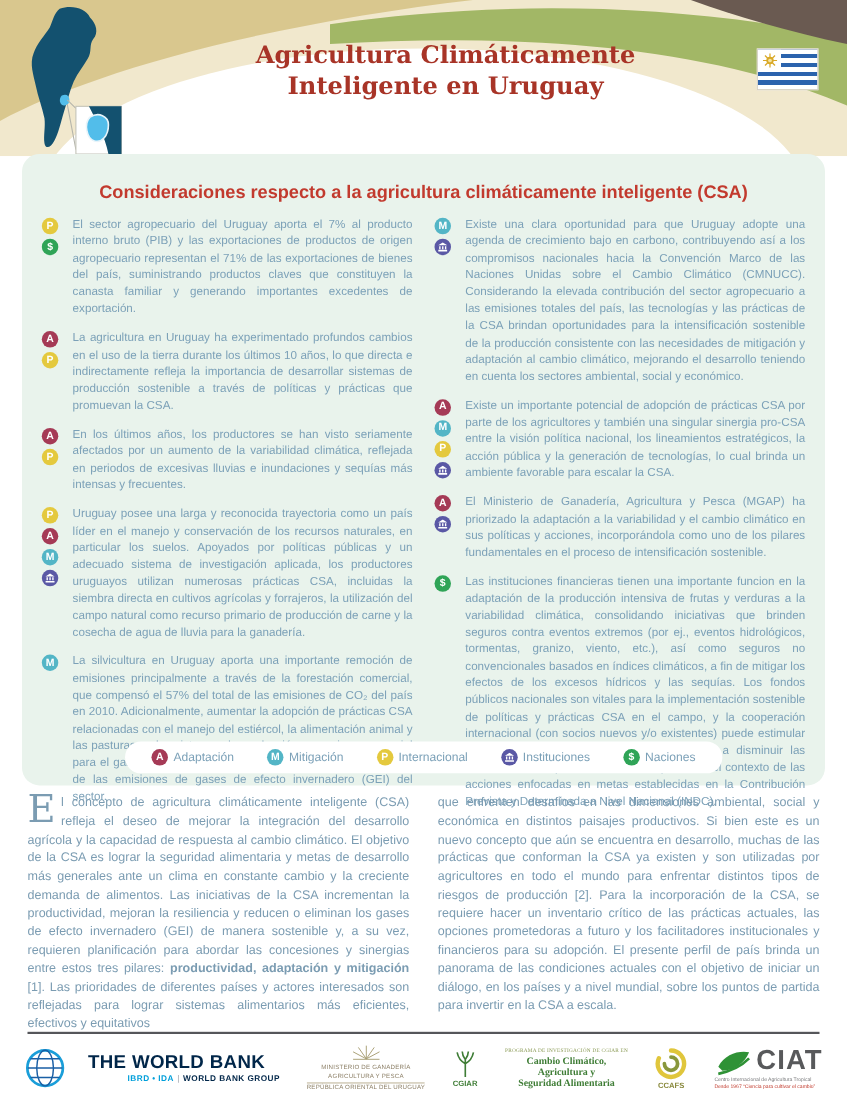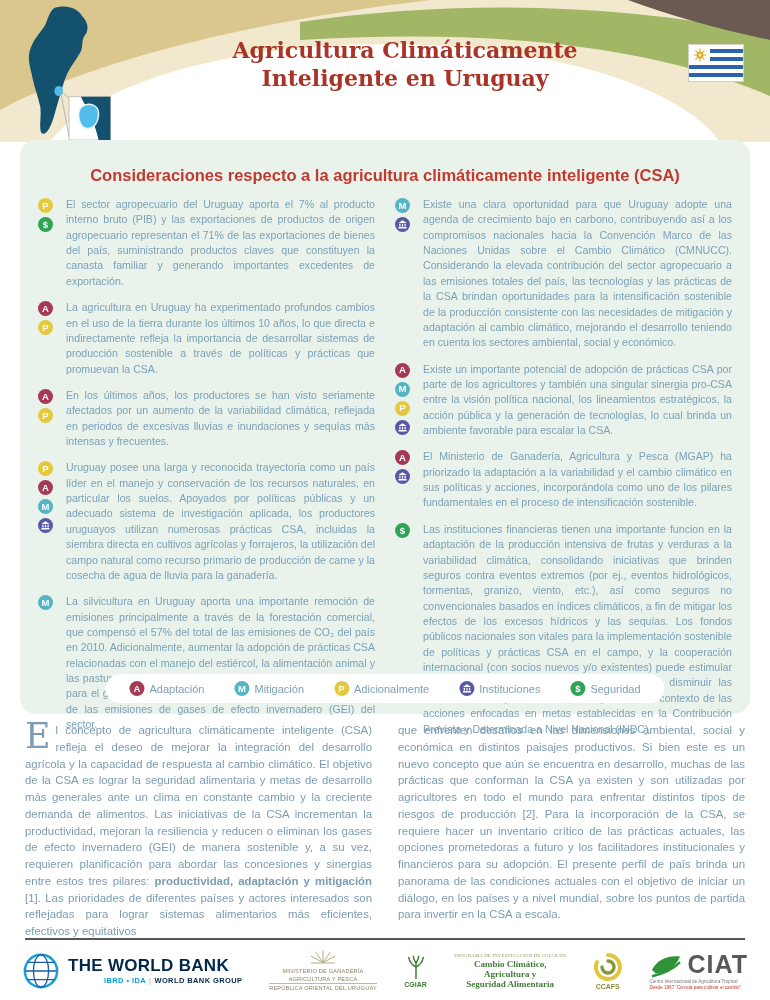--- a/index.html
+++ b/index.html
@@ -43,21 +43,21 @@
   .intro-col{flex:1;min-width:0;font-size:11.4px;line-height:1.47;color:#7b9cb2;
              text-align:justify;}
   .intro-col strong{color:#7b9cb2;}
   .dropcap{float:left;font-family:"DejaVu Serif",serif;font-size:35px;line-height:29px;
            padding-right:5px;}
 
   
   .rule{position:absolute;top:938px;left:25px;right:25px;border-top:2px solid #55565a;}
   .footer{position:absolute;top:946px;left:22px;right:22px;height:50px;display:flex;
           align-items:center;justify-content:space-between;}
-  .wb{display:flex;align-items:center;gap:8px;}
+  .wb{display:flex;align-items:center;gap:20px;}
   .wb-name{color:#002649;font-weight:bold;font-size:17px;letter-spacing:.3px;line-height:1.05;}
   .wb-sub{font-size:7.5px;letter-spacing:.4px;margin-top:2px;}
   .wb-ibrd{color:#009fda;font-weight:bold;padding-left:36px;}
   .wb-sep{color:#9aa2ab;margin:0 3px;}
   .wb-group{color:#002649;font-weight:bold;}
   .mgap{text-align:center;color:#8d8068;font-size:5.6px;line-height:1.35;letter-spacing:.2px;}
   .mgap-l3{border-top:1px solid #c2b89d;display:inline-block;padding-top:1px;}
   .cgiar{text-align:center;color:#3f7d36;font-weight:bold;font-size:7px;line-height:1;}
   .ccafs-text{text-align:center;line-height:1.12;font-family:Liberation Serif, serif;}
   .ccafs-pre{font-size:4.8px;color:#8a9a55;letter-spacing:.2px;}
@@ -211,33 +211,33 @@
         <span class="legend-item">
           <span class="pillar-icon" style="background: rgb(165, 58, 86);">A</span>
           <span>Adaptación</span>
         </span>
         <span class="legend-item">
           <span class="pillar-icon" style="background: rgb(83, 181, 198);">M</span>
           <span>Mitigación</span>
         </span>
         <span class="legend-item">
           <span class="pillar-icon" style="background: rgb(228, 201, 62);">P</span>
-          <span>Adicionalmente</span>
+          <span>Internacional</span>
         </span>
         <span class="legend-item">
           <span class="pillar-icon" style="background: rgb(90, 88, 165);">
             <svg viewBox="0 0 10 10" width="9" height="9">
               <path fill="#fff" d="M5,0.4 L9.6,3.4 H0.4 Z M1.4,4.2 h1.4 v3 h-1.4 z M4.3,4.2 h1.4 v3 h-1.4 z M7.2,4.2 h1.4 v3 h-1.4 z M0.5,7.9 h9 v1.6 h-9 z"></path>
             </svg>
           </span>
           <span>Instituciones</span>
         </span>
         <span class="legend-item">
           <span class="pillar-icon" style="background: rgb(47, 164, 87);">$</span>
-          <span>Seguridad</span>
+          <span>Naciones</span>
         </span>
       </div>
   </div>
 
   <div class="intro">
     <div class="intro-col">
       <span class="dropcap">E</span><span>l concepto de agricultura climáticamente inteligente (CSA) refleja el deseo de mejorar la integración del desarrollo agrícola y la capacidad de respuesta al cambio climático. El objetivo de la CSA es lograr la seguridad alimentaria y metas de desarrollo más generales ante un clima en constante cambio y la creciente demanda de alimentos. Las iniciativas de la CSA incrementan la productividad, mejoran la resiliencia y reducen o eliminan los gases de efecto invernadero (GEI) de manera sostenible y, a su vez, requieren planificación para abordar las concesiones y sinergias entre estos tres pilares: </span><strong>productividad, adaptación y mitigación</strong><span> [1]. Las prioridades de diferentes países y actores interesados son reflejadas para lograr sistemas alimentarios más eficientes, efectivos y equitativos</span>
     </div>
     <div class="intro-col">
       <span>que enfrenten desafíos en las dimensiones ambiental, social y económica en distintos paisajes productivos. Si bien este es un nuevo concepto que aún se encuentra en desarrollo, muchas de las prácticas que conforman la CSA ya existen y son utilizadas por agricultores en todo el mundo para enfrentar distintos tipos de riesgos de producción [2]. Para la incorporación de la CSA, se requiere hacer un inventario crítico de las prácticas actuales, las opciones prometedoras a futuro y los facilitadores institucionales y financieros para su adopción. El presente perfil de país brinda un panorama de las condiciones actuales con el objetivo de iniciar un diálogo, en los países y a nivel mundial, sobre los puntos de partida para invertir en la CSA a escala.</span>

